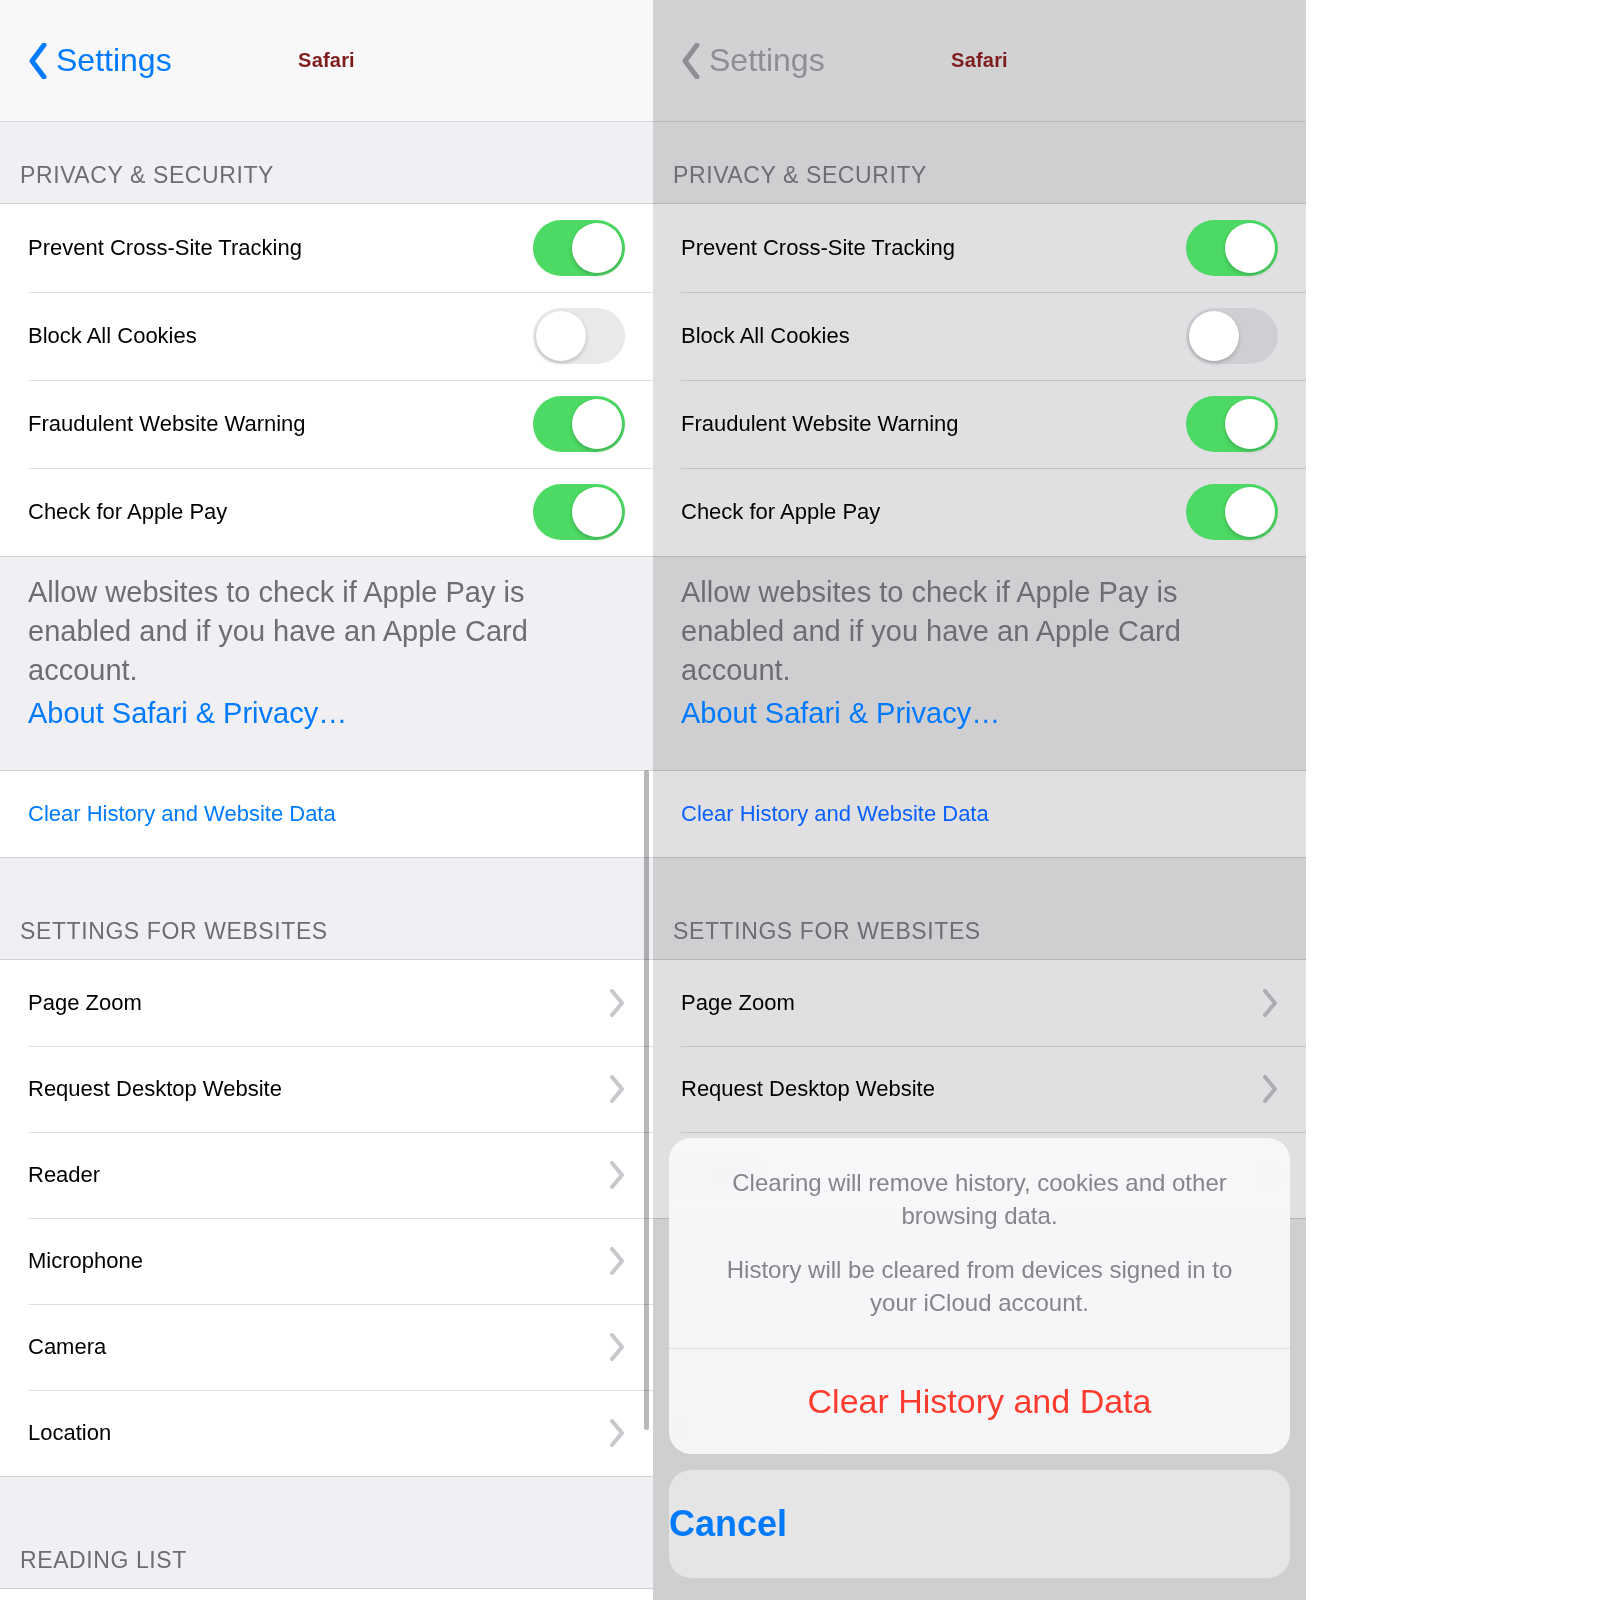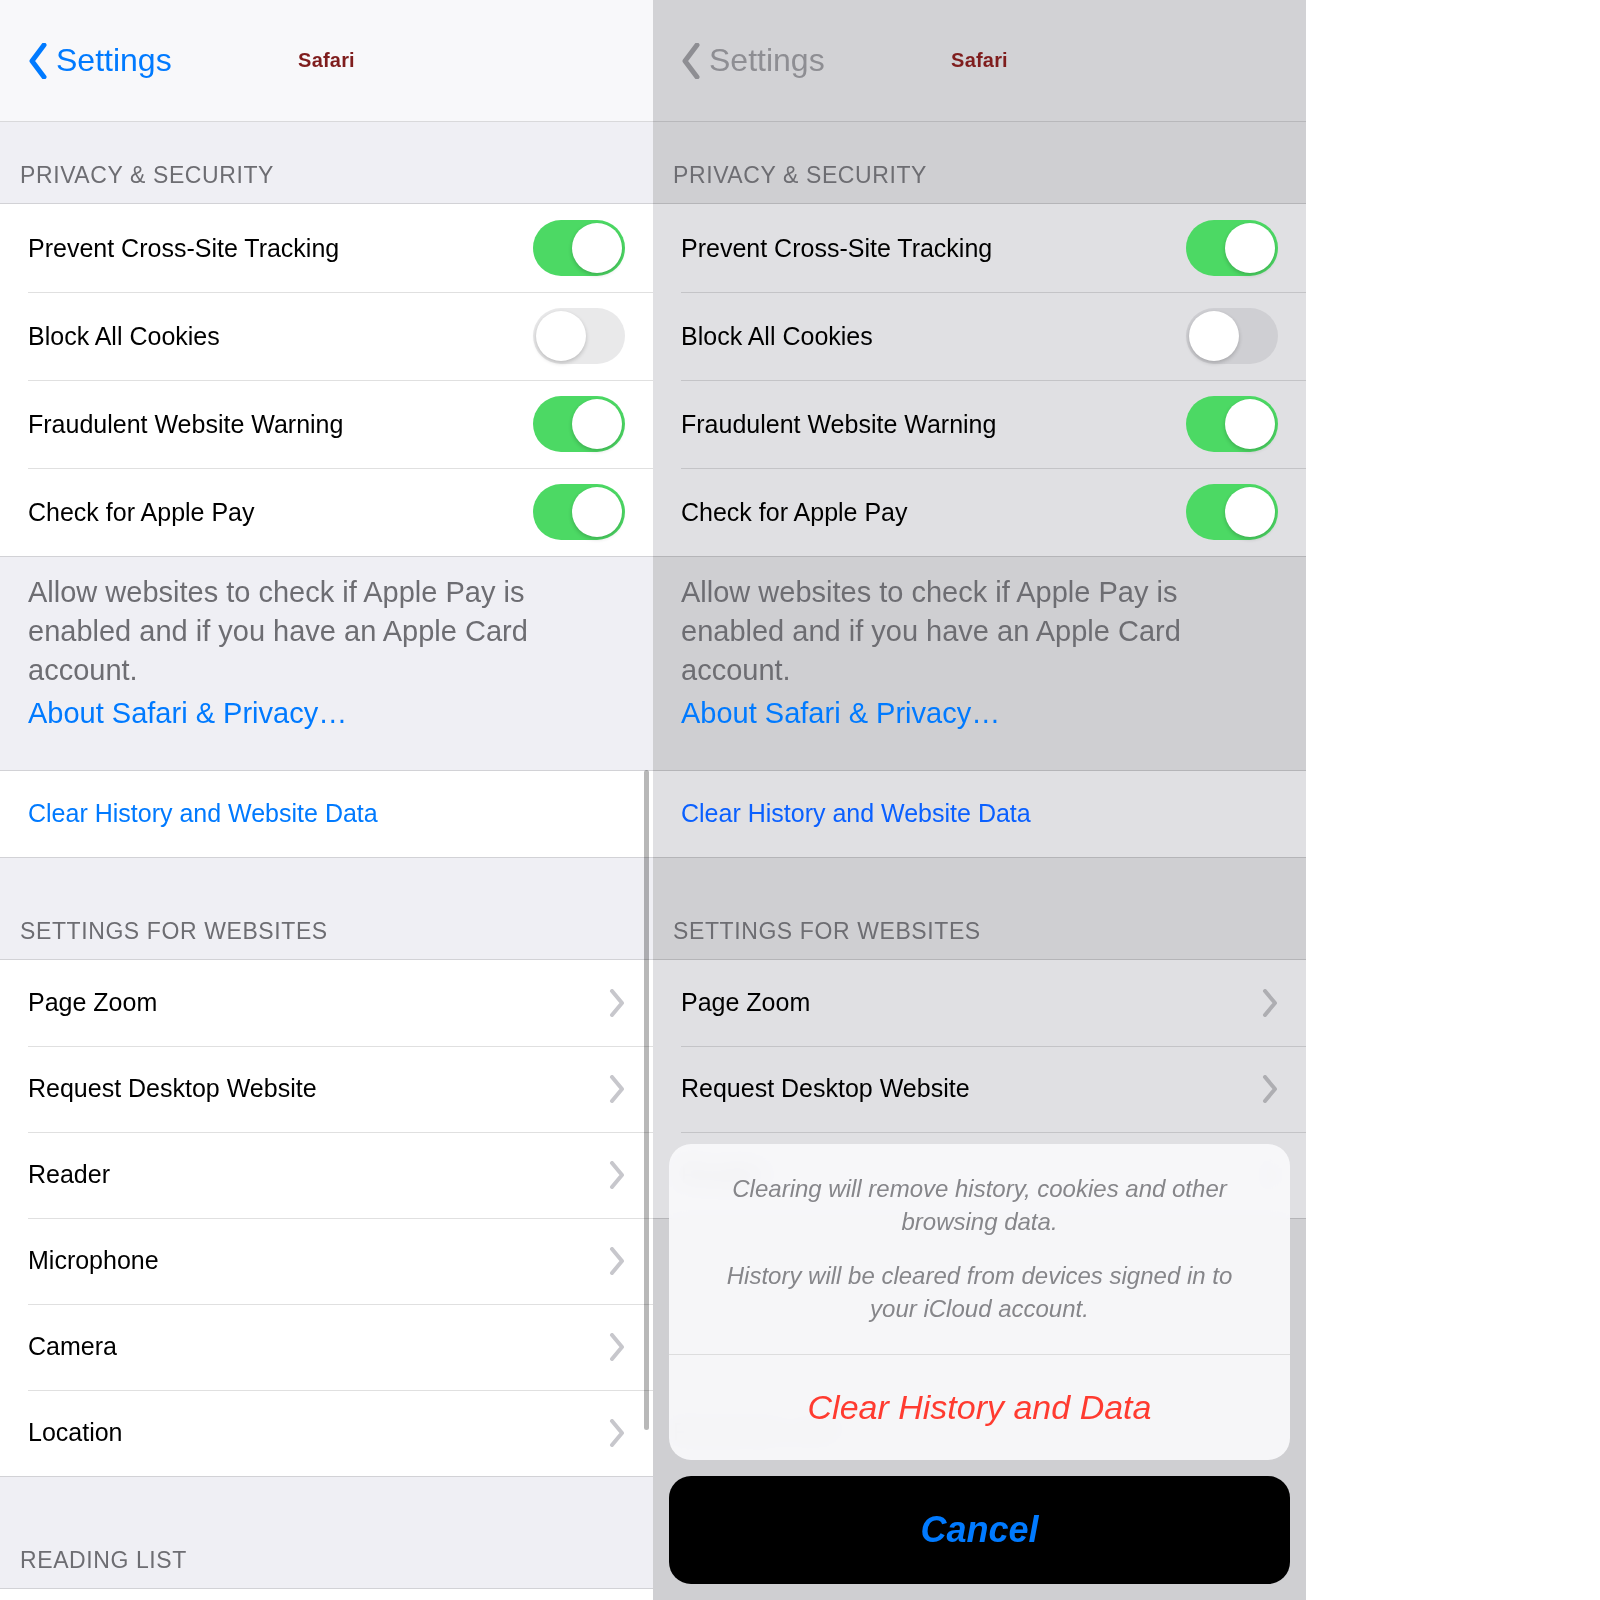--- a/index.html
+++ b/index.html
@@ -71,21 +71,21 @@
   .group {
     border-top: 1px solid rgba(0,0,0,0.12);
     border-bottom: 1px solid rgba(0,0,0,0.12);
   }
   .row {
     display: flex;
     align-items: center;
     justify-content: space-between;
     min-height: 86px;
     padding: 16px 28px;
-    font-size: 25px;
+    font-size: 22px;
     color: #000;
     position: relative;
     gap: 24px;
   }
   .phone.left .row.white { background: #fff; }
   .phone.right .row.white { background: #e0e0e3; }
   .row + .row::before {
     content: "";
     position: absolute;
     left: 28px; right: 0; top: 0;
@@ -133,23 +133,22 @@
   
   .chev-right {
     width: 16px; height: 28px;
     flex-shrink: 0;
   }
   .chev-right svg { width: 100%; height: 100%; display: block; }
 
   
   .action-sheet {
     position: absolute;
-    left: 16px; right: 16px; bottom: 16px;
+    left: 16px; right: 16px; bottom: 22px;
     z-index: 10;
-    font-style: italic;
   }
   .sheet-card {
     background: rgba(248,248,250,0.95);
     border-radius: 22px;
     overflow: hidden;
     backdrop-filter: blur(10px);
   }
   .sheet-msg {
     padding: 28px 40px;
     text-align: center;
@@ -162,26 +161,26 @@
     border-top: 1px solid rgba(0,0,0,0.1);
     height: 106px;
     display: flex;
     align-items: center;
     justify-content: center;
     font-size: 34px;
   }
   .sheet-btn.destructive { color: #ff3b30; }
   .sheet-cancel {
     margin-top: 16px;
-    background: #000000;
+    background: #e5e5e5;
     border-radius: 22px;
     height: 108px;
     display: flex;
     align-items: center;
-    justify-content: center;
+    justify-content: flex-start;
     font-size: 36px;
     font-weight: 600;
     color: #007aff;
   }
 
   
   .scroll-hint {
     position: absolute;
     right: 4px;
     top: 770px;

